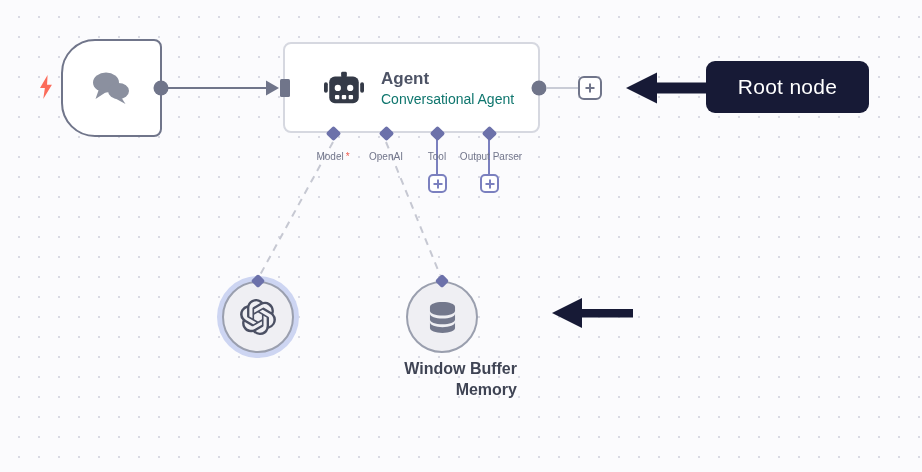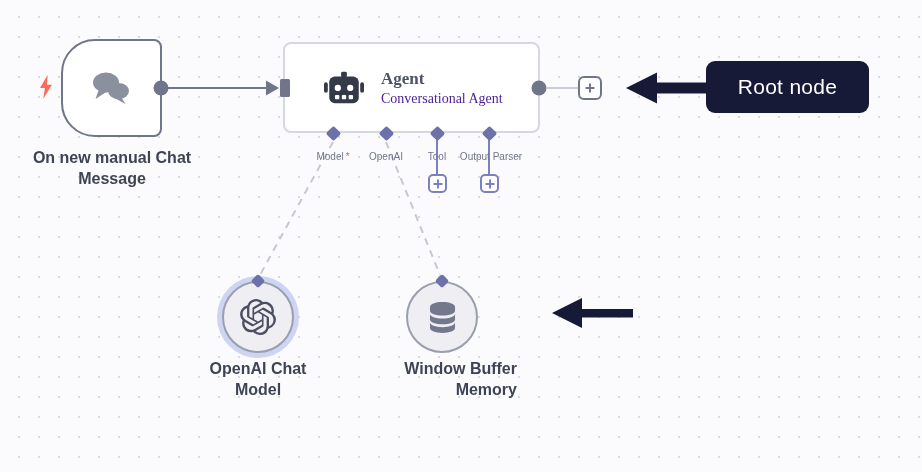--- a/index.html
+++ b/index.html
@@ -6,26 +6,26 @@
   body{font-family:"Liberation Sans","DejaVu Sans",sans-serif;}
   .canvas{
     position:relative;width:922px;height:472px;overflow:hidden;
     background-color:#fbfbfd;
     background-image:radial-gradient(#d9dae3 1.1px, transparent 1.3px);
     background-size:20px 20px;background-position:9px 7px;
   }
   .wires{position:absolute;inset:0;z-index:2;pointer-events:none;}
 
   
-  .node-box{position:absolute;background:#fff;box-sizing:border-box;z-index:1;display:flex;align-items:center;justify-content:center;font-family:Liberation Serif, serif;}
+  .node-box{position:absolute;background:#fff;box-sizing:border-box;z-index:1;display:flex;align-items:center;justify-content:center;}
   .trigger-box{left:61px;top:39px;width:101px;height:98px;border:2px solid #70758a;border-radius:34px 8px 8px 34px;}
   .agent-box{left:283px;top:42px;width:257px;height:91px;border:2px solid #d6d8e0;border-radius:8px;justify-content:flex-start;padding-left:39px;}
   .agent-text{margin-left:17px;line-height:1;}
   .agent-title{font-size:17px;font-weight:700;color:#4d5365;margin-bottom:5px;}
-  .agent-subtitle{font-size:14px;color:#4c1d95;}
+  .agent-subtitle{font-size:14px;color:#0f766e;}
   .bolt{position:absolute;left:40px;top:75px;z-index:1;}
 
   
   .circle-node{position:absolute;width:72px;height:72px;border-radius:50%;
     background:#efeff3;border:2px solid #9a9fae;box-sizing:border-box;z-index:3;
     display:flex;align-items:center;justify-content:center;}
   .openai-circle{left:222px;top:281px;box-shadow:0 0 0 5px #cdd5f2;}
   .wbm-circle{left:406px;top:281px;}
 
   
@@ -71,21 +71,20 @@
         <ellipse cx="15" cy="11.5" rx="13" ry="10"></ellipse>
         <polygon points="8,18 4.5,28 16,20.5"></polygon>
         <ellipse cx="27.5" cy="20" rx="10.5" ry="8"></ellipse>
         <polygon points="30,26 34.5,33 23.5,27"></polygon>
       </g>
     </svg>
   </div>
   <svg class="bolt" width="13" height="24" viewBox="0 0 12 22">
     <polygon points="7,0 0,12 4.5,12 3,22 11,9 6.5,9" fill="#fb6c5b"></polygon>
   </svg>
-  <div class="node-label trigger-label">On new manual Chat Message</div>
 
   <div class="node-box agent-box">
     <svg width="40" height="33" viewBox="0 0 42 33">
       <g fill="#343a47">
         <rect x="18" y="0" width="6" height="6" rx="1.5"></rect>
         <rect x="0" y="11" width="4" height="11" rx="2"></rect>
         <rect x="38" y="11" width="4" height="11" rx="2"></rect>
         <rect x="5.5" y="5" width="31" height="28" rx="6"></rect>
       </g>
       <g fill="#ffffff">
@@ -146,20 +145,19 @@
         <path d="M14 0C6.8 0 1 2.2 1 5v4c0 2.8 5.8 5 13 5s13-2.2 13-5V5c0-2.8-5.8-5-13-5z"></path>
         <path d="M1 12v6c0 2.8 5.8 5 13 5s13-2.2 13-5v-6c0 2.8-5.8 5-13 5S1 14.8 1 12z"></path>
         <path d="M1 21v6c0 2.8 5.8 5 13 5s13-2.2 13-5v-6c0 2.8-5.8 5-13 5S1 23.8 1 21z"></path>
       </g>
     </svg>
   </div>
 
   <div class="diamond small" style="left:253px;top:276px;"></div>
   <div class="diamond small" style="left:437px;top:276px;"></div>
 
-  <div class="node-label openai-label">OpenAI Chat Model</div>
   <div class="node-label wbm-label">Window Buffer Memory</div>
 
   <div class="ann-box ann-root">
     <span>Root node</span>
   </div>
 
 </div>
 
 </body></html>

